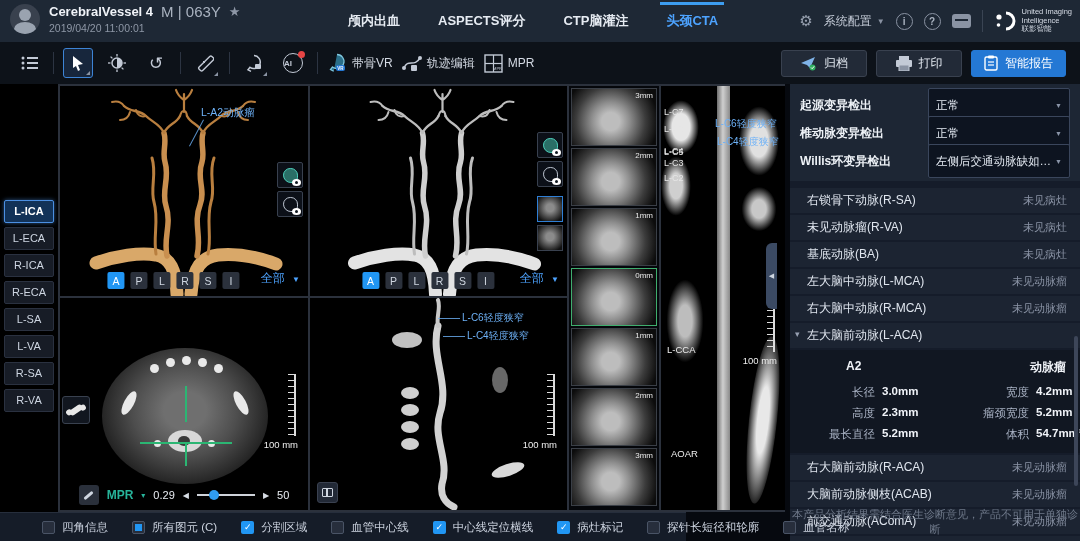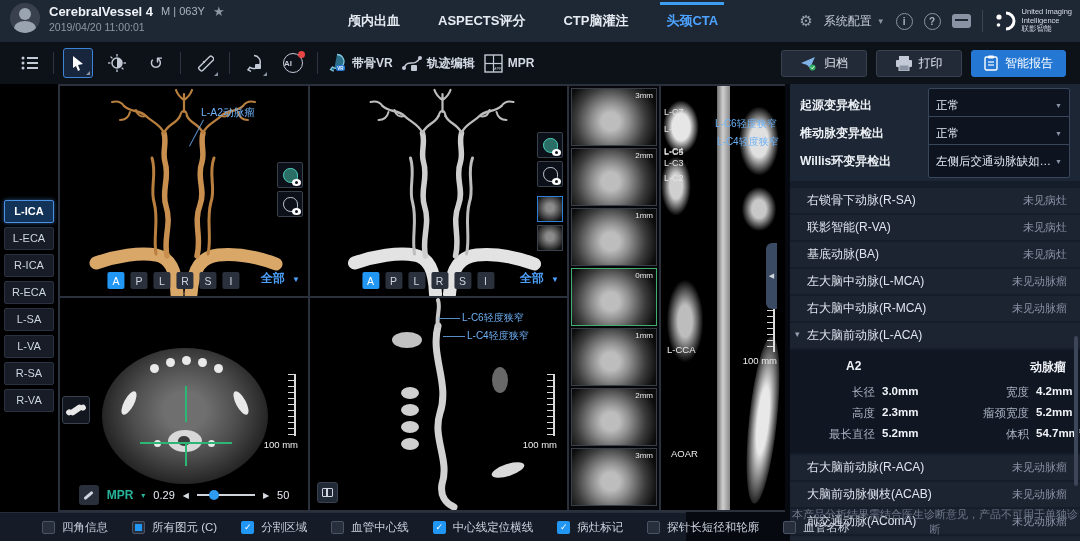--- a/index.html
+++ b/index.html
@@ -8,21 +8,21 @@
 
 
 .header{position:absolute;left:0;top:0;width:1080px;height:42px;background:#1e2835}
 .patient{position:absolute;left:10px;top:3px;display:flex;gap:9px;align-items:center}
 .avatar{width:30px;height:30px;border-radius:50%;background:#39414e;position:relative;overflow:hidden}
 .avatar i{position:absolute;left:9px;top:5px;width:12px;height:12px;border-radius:50%;background:#9aa3b0}
 .avatar b{position:absolute;left:4px;top:18px;width:22px;height:14px;border-radius:50%;background:#9aa3b0}
 .pt-lines{display:flex;flex-direction:column;gap:2px}
 .pt-row{display:flex;align-items:center;gap:8px}
 .pt-name{font-size:13px;font-weight:bold;color:#f0f3f8}
-.pt-meta{font-size:11px;color:#aab3c0}
+.pt-meta{font-size:15px;color:#aab3c0}
 .star{color:#8e97a6;font-size:13px}
 .pt-date{font-size:10.5px;color:#8e97a6}
 .tabs{position:absolute;left:348px;top:0;height:42px;display:flex;align-items:center;gap:38px}
 .tab{position:relative;font-size:13px;font-weight:bold;color:#e6ebf2;cursor:default;white-space:nowrap}
 .tab.active{color:#4da3ff}
 .tab.active::before{content:"";position:absolute;left:-6px;right:-6px;top:-10px;height:3px;background:#3d9df0}
 .hdr-right{position:absolute;right:8px;top:0;height:42px;display:flex;align-items:center;gap:11px}
 .gear{color:#97a0af;font-size:15px}
 .syscfg{color:#c6cdd9;font-size:12px}
 .sys-caret{color:#8a93a3;font-size:8px;margin-left:-6px}
@@ -34,21 +34,21 @@
 .brand-txt{display:flex;flex-direction:column;line-height:1.15}
 .brand-txt span{font-size:7.5px;color:#d6dce6}
 
 
 .toolbar{position:absolute;left:0;top:42px;width:1080px;height:42px;background:#0d1219;display:flex;align-items:center;padding-left:14px;gap:9px}
 .tb-div{width:1px;height:22px;background:#2c3442}
 .tb-btn{position:relative;width:30px;height:30px;display:flex;align-items:center;justify-content:center;border-radius:3px;color:#c3cad6}
 .tb-btn.sel{border:1px solid #3d84d6;background:#17263c}
 .tb-btn .corner{position:absolute;right:2px;bottom:2px;width:0;height:0;border-left:4px solid transparent;border-bottom:4px solid #8a93a3}
 .tb-group{display:flex;align-items:center;gap:5px;color:#d4dae4;font-size:12px}
-.tb-label{font-size:12px;color:#d4dae4;font-weight:bold}
+.tb-label{font-size:12px;color:#d4dae4;font-weight:normal}
 .reset-glyph{font-size:17px;color:#c3cad6}
 .ai-circ{width:20px;height:20px;border-radius:50%;border:1.5px solid #c3cad6;font-size:8px;font-weight:bold;color:#c3cad6;display:flex;align-items:center;position:relative}
 .ai-dot{position:absolute;right:-3px;top:-3px;width:7px;height:7px;border-radius:50%;background:#e64545}
 .actions{margin-left:auto;display:flex;gap:9px;padding-right:14px}
 .act-btn{height:27px;min-width:86px;display:flex;align-items:center;justify-content:center;gap:7px;background:#222a37;border:1px solid #39414f;border-radius:3px;color:#e2e8f0;font-size:12px;padding:0 12px}
 .act-btn.primary{background:#2478d4;border-color:#2478d4;color:#fff}
 
 
 .vsidebar{position:absolute;left:0;top:84px;width:58px;height:428px;background:#000;padding-top:116px}
 .vessel-btn{width:50px;height:23px;margin:0 auto 4px;line-height:21px;text-align:center;font-size:11px;color:#cdd5e1;background:#171c26;border:1px solid #2a3140;border-radius:2px}
@@ -66,21 +66,21 @@
 .vr-svg{position:absolute;left:0;top:0;width:100%;height:100%}
 .vr-svg path{fill:none;stroke-linecap:round}
 .orange .trunk{stroke:#d9a869}.orange .vessel{stroke:#c98f4f}.orange .fine{stroke:#b97f3f}
 .gray .trunk{stroke:#e3e3e3}.gray .vessel{stroke:#cfcfcf}.gray .fine{stroke:#bdbdbd}
 .garrow{fill:#35d06a;stroke:none}
 .lesion-label{position:absolute;font-size:10.5px;color:#6db1f7;white-space:nowrap}
 .lesion-line{position:absolute;width:1px;height:30px;background:#6db1f7;transform:rotate(28deg);opacity:.8}
 .orient-row{position:absolute;bottom:7px;left:50%;transform:translateX(-58%);display:flex;gap:6px}
 .orient-btn{width:17px;height:17px;background:#2b313c;color:#cfd6e0;font-size:10.5px;display:flex;align-items:center;justify-content:center;border-radius:2px}
 .orient-btn.active{background:#2196f3;color:#fff}
-.all-label{position:absolute;right:8px;bottom:9px;color:#4da3ff;font-size:12px;font-weight:bold}
+.all-label{position:absolute;right:8px;bottom:9px;color:#4da3ff;font-size:12px;font-weight:normal}
 .all-label .dd-caret{font-size:8px;color:#4da3ff}
 .icon-stack{position:absolute;display:flex;flex-direction:column;gap:3px}
 .view-btn{width:26px;height:26px;background:#0c1018;border:1px solid #39414f;border-radius:2px;display:flex;align-items:center;justify-content:center;position:relative}
 .head-glyph{width:15px;height:15px;border-radius:50% 50% 40% 55%;border:1.5px solid #bcc4d0}
 .head-glyph.filled{background:#2a6e66;border-color:#4ed0bc}
 .eye-badge{position:absolute;right:1px;bottom:1px;width:9px;height:7px;border-radius:50%;background:#fff;display:flex;align-items:center;justify-content:center}
 .eye-badge i{width:3px;height:3px;border-radius:50%;background:#101820}
 .mini-thumb{width:26px;height:26px;border:1px solid #39414f;background:radial-gradient(circle at 50% 45%,#8b8b8b 0 22%,#4a4a4a 55%,#101010 85%)}
 .mini-thumb.sel{border:1px solid #2f7fd6}
 .thumb{position:relative;width:86px;height:58px;margin:2px;background:radial-gradient(circle at 46% 58%,#bdbdbd 0 16%,#8e8e8e 34%,#3c3c3c 62%,#0c0c0c 85%);border:1px solid #3a3f47}
@@ -554,21 +554,21 @@
             <span class="dd-caret">▼</span>
           </div>
         </div>
       </div>
     <div class="vlist">
         <div class="vrow">
           <span class="vname">右锁骨下动脉(R-SA)</span>
           <span class="vstatus">未见病灶</span>
         </div>
         <div class="vrow">
-          <span class="vname">联影智能(R-VA)</span>
+          <span class="vname">未见动脉瘤(R-VA)</span>
           <span class="vstatus">未见病灶</span>
         </div>
         <div class="vrow">
           <span class="vname">基底动脉(BA)</span>
           <span class="vstatus">未见病灶</span>
         </div>
         <div class="vrow">
           <span class="vname">左大脑中动脉(L-MCA)</span>
           <span class="vstatus">未见动脉瘤</span>
         </div>

